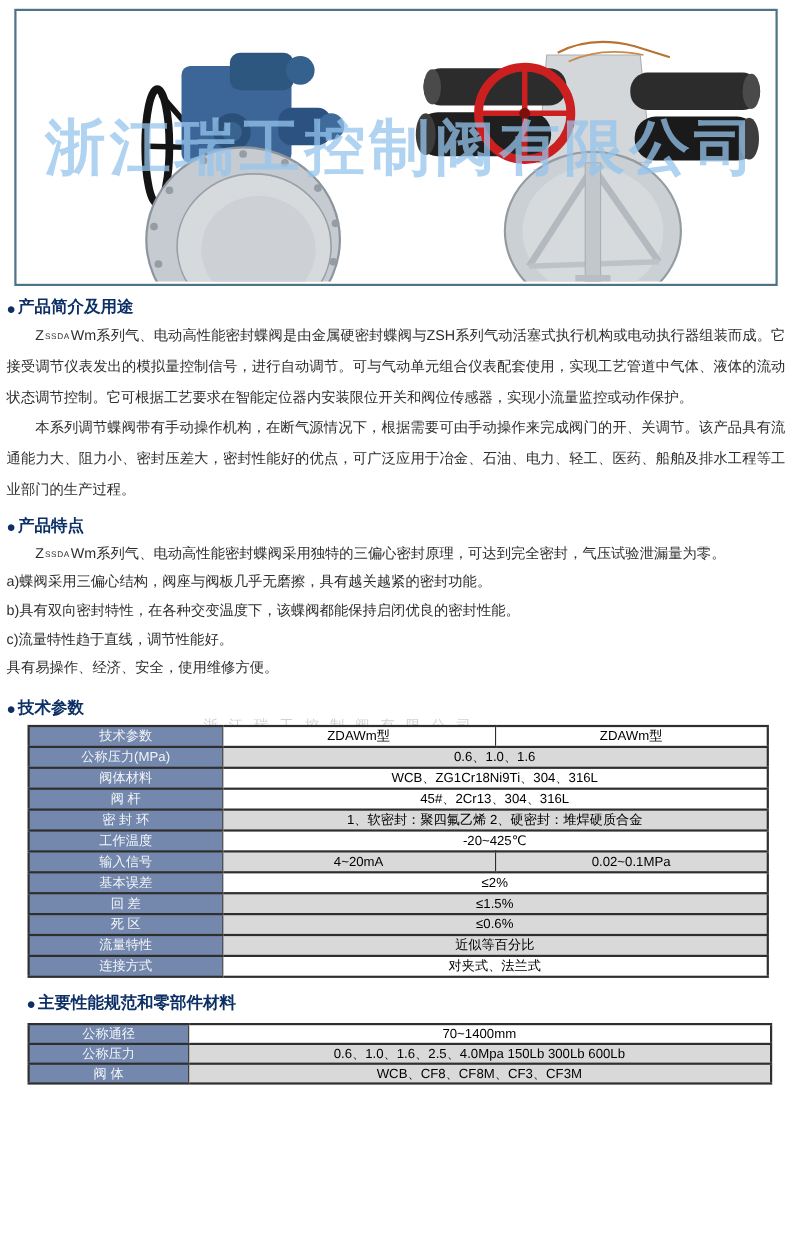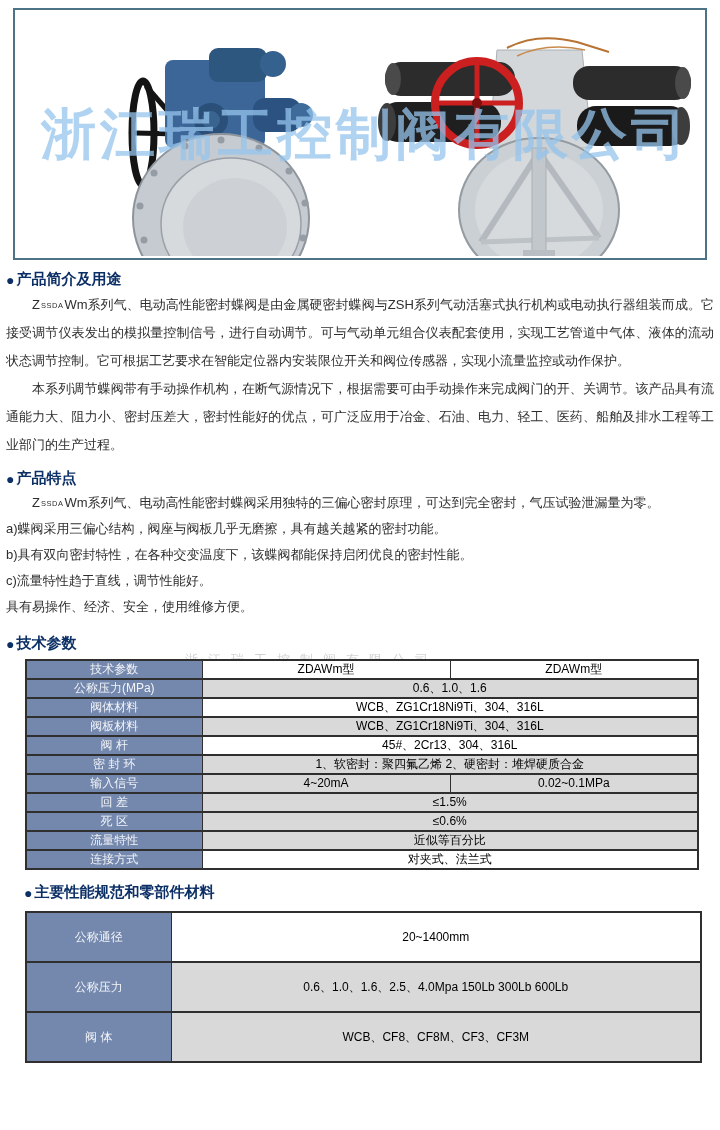--- a/index.html
+++ b/index.html
@@ -57,21 +57,21 @@
   .spec-table {
     width:675px; margin:9px 0 0 25px;
     border:2px solid #2f2f2f;
   }
   th,td {
     border:1px solid #2f2f2f; border-top-width:2px; border-bottom-width:2px;
     text-align:center; vertical-align:middle;
     font-size:12px; font-weight:normal; color:#000000;
   }
   .tech-table th, .tech-table td { padding:1px 4px; line-height:15px; }
-  .spec-table th, .spec-table td { padding:16px 4px; line-height:16px; }
+  .spec-table th, .spec-table td { padding:0 4px; line-height:16px; }
   th.lab { background:#7488ae; color:#f2f4f8; }
   tr.gray td { background:#d9d9d9;text-align:center; }
   tr.white td { background:#ffffff; }
 
   .ghost {
     position:absolute; left:185px; margin-top:-4px; z-index:1;
     font-size:13px; color:#9a9a9a; opacity:0.45; filter:blur(0.6px);
     letter-spacing:10px; white-space:nowrap; pointer-events:none;
   }
   .tables-wrap { position:relative; }
@@ -198,36 +198,40 @@
           <td>ZDAWm型</td>
         </tr>
         <tr class="gray">
           <th class="lab">公称压力(MPa)</th>
           <td colspan="2">0.6、1.0、1.6</td>
         </tr>
         <tr class="white">
           <th class="lab">阀体材料</th>
           <td colspan="2">WCB、ZG1Cr18Ni9Ti、304、316L</td>
         </tr>
-        <tr class="gray">
-          <th class="lab">阀板材料</th>
-          <td colspan="2">WCB、ZG1Cr18Ni9Ti、304、316L</td>
-        </tr>
         <tr class="white">
           <th class="lab">阀  杆</th>
           <td colspan="2">45#、2Cr13、304、316L</td>
         </tr>
         <tr class="gray">
           <th class="lab">密 封 环</th>
           <td colspan="2">1、软密封：聚四氟乙烯 2、硬密封：堆焊硬质合金</td>
+        </tr>
+        <tr class="white">
+          <th class="lab">工作温度</th>
+          <td colspan="2">-20~425℃</td>
         </tr>
         <tr class="gray">
           <th class="lab">输入信号</th>
           <td>4~20mA</td>
           <td>0.02~0.1MPa</td>
+        </tr>
+        <tr class="white">
+          <th class="lab">基本误差</th>
+          <td colspan="2">≤2%</td>
         </tr>
         <tr class="gray">
           <th class="lab">回  差</th>
           <td colspan="2">≤1.5%</td>
         </tr>
         <tr class="gray">
           <th class="lab">死  区</th>
           <td colspan="2">≤0.6%</td>
         </tr>
         <tr class="gray">
@@ -247,21 +251,21 @@
   <span>主要性能规范和零部件材料</span>
 </div>
 <table class="spec-table">
   <colgroup>
       <col style="width:145px">
       <col style="width:530px">
     </colgroup>
   <tbody>
       <tr class="white">
         <th class="lab">公称通径</th>
-        <td>20~1400mm</td>
+        <td>70~1400mm</td>
       </tr>
       <tr class="gray">
         <th class="lab">公称压力</th>
         <td>0.6、1.0、1.6、2.5、4.0Mpa  150Lb 300Lb 600Lb</td>
       </tr>
       <tr class="gray">
         <th class="lab">阀  体</th>
         <td>WCB、CF8、CF8M、CF3、CF3M</td>
       </tr>
     </tbody>

